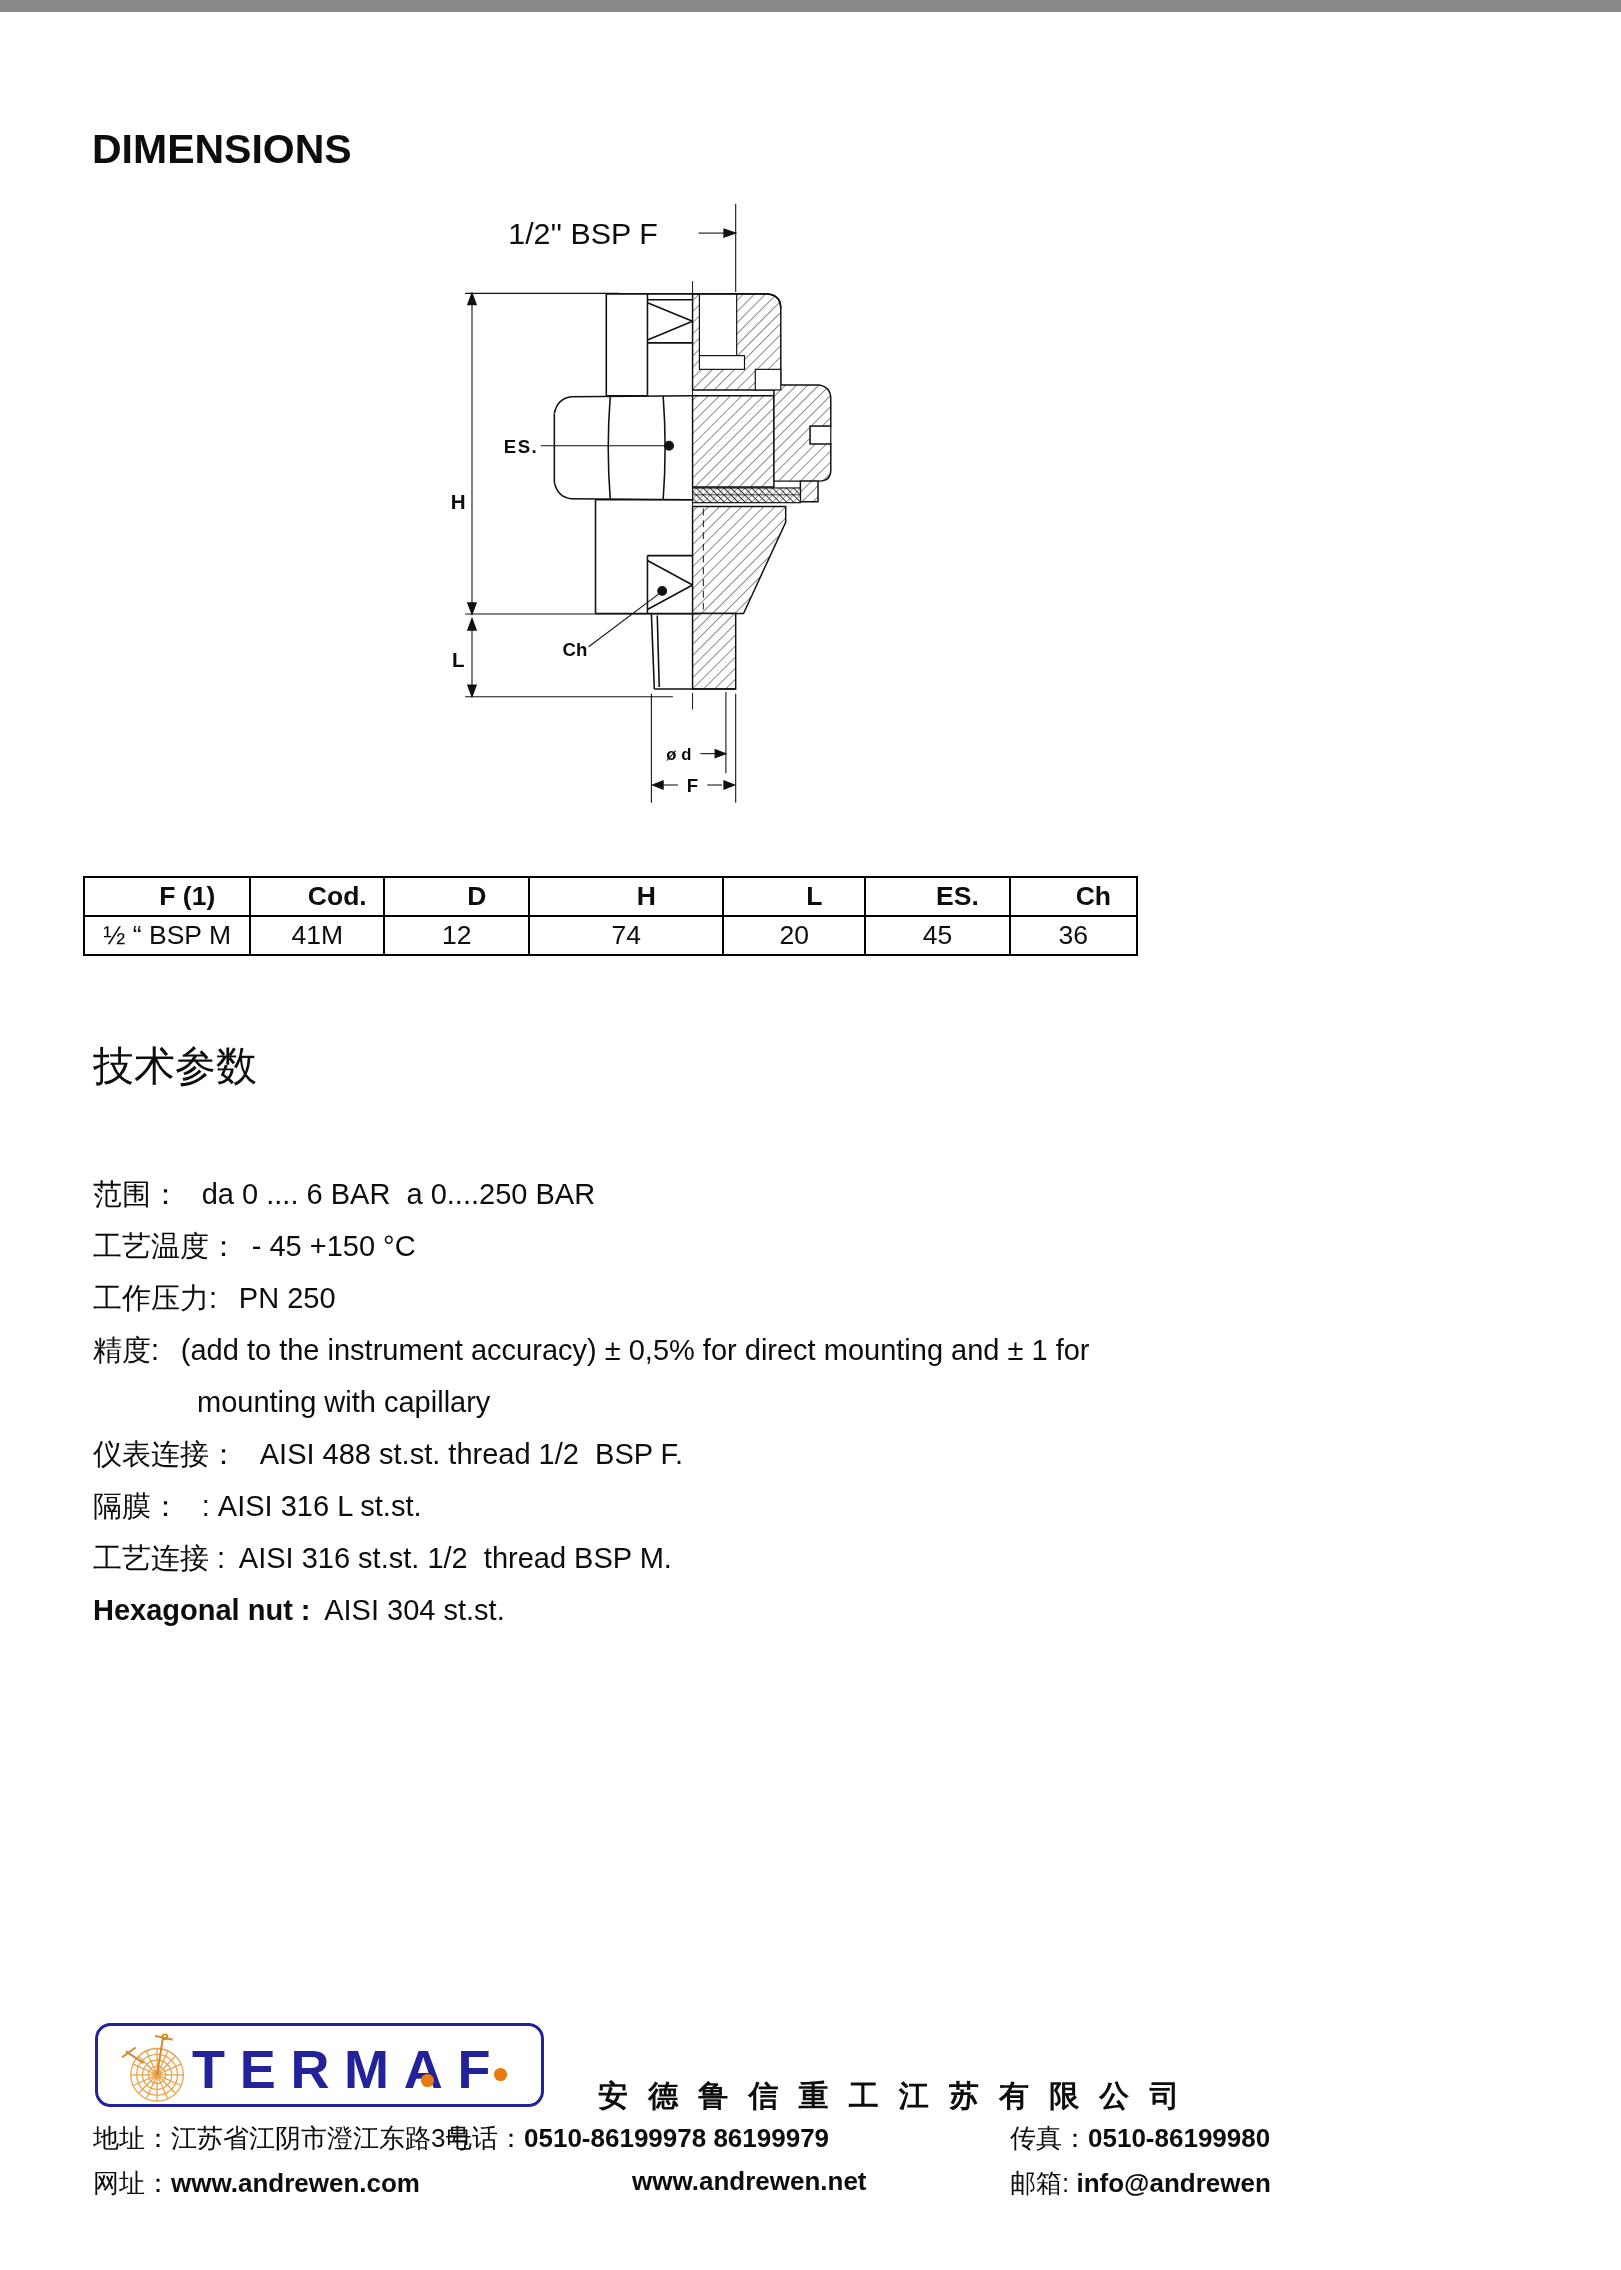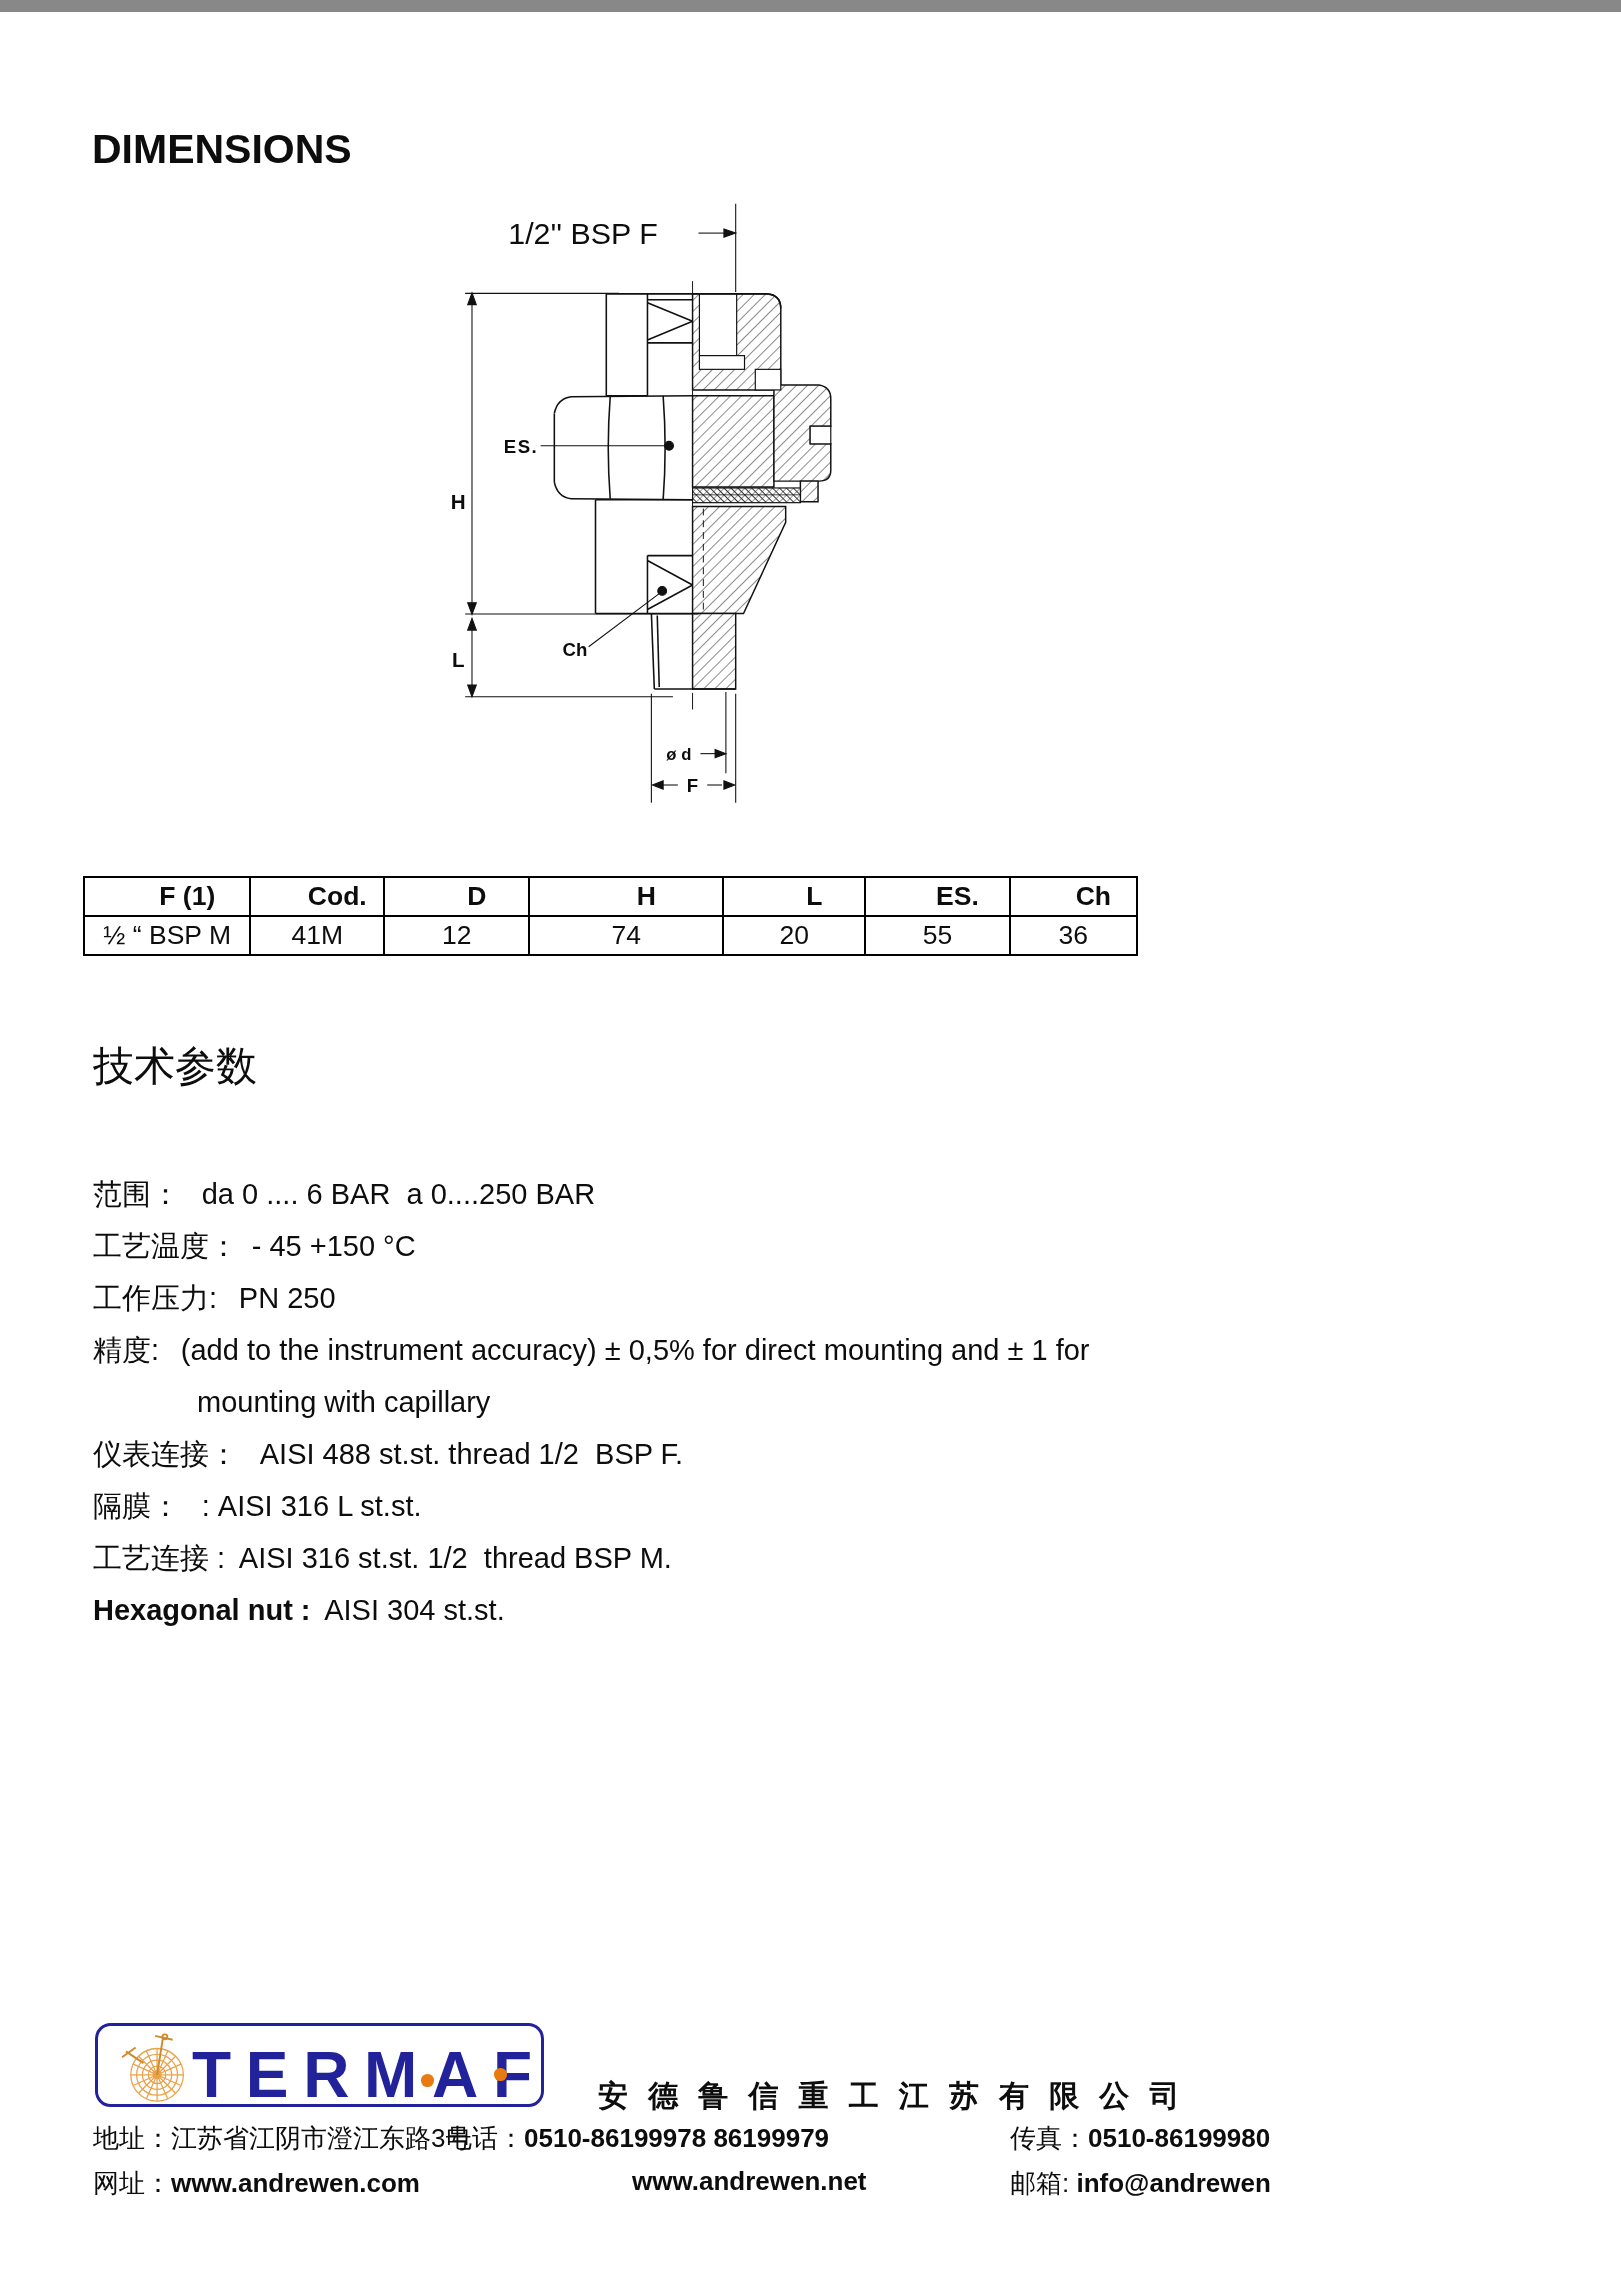--- a/index.html
+++ b/index.html
@@ -30,21 +30,21 @@
   .spec-label{margin-right:13.7px;}
   .spec-line.bold-label .spec-label{font-weight:bold;}
   .spec-line.indent{padding-left:104px;}
   
   .logo-box{
     left:95px;top:2011px;width:443px;height:78px;
     border:3.9px solid #22229a;border-radius:15.7px;background:#fff;
   }
   .logo-gauge{position:absolute;left:7.8px;top:3.9px;width:108px;height:74px;}
   .logo-text{
-    position:absolute;left:94px;top:11.8px;font-size:64px;font-weight:bold;
+    position:absolute;left:94px;top:11.8px;font-size:54px;font-weight:bold;
     color:#22229a;letter-spacing:14.7px;font-family:"Liberation Sans",sans-serif;
   }
   .logo-dot{position:absolute;width:12.7px;height:12.7px;border-radius:50%;background:#e87b10;}
   .dot-m{left:73%;top:62%;}
   .dot-a{left:89.5%;top:54%;}
   .company-name{
     left:598px;top:2064px;width:539px;text-align:center;
     font-size:30px;font-weight:bold;letter-spacing:5.9px;white-space:nowrap;
   }
   .contact{font-size:26px;white-space:nowrap;}
@@ -196,21 +196,21 @@
           <th>Ch</th>
         </tr>
       </thead>
       <tbody>
         <tr>
           <td>½ “ BSP M</td>
           <td>41M</td>
           <td>12</td>
           <td>74</td>
           <td>20</td>
-          <td>55</td>
+          <td>45</td>
           <td>36</td>
         </tr>
       </tbody>
     </table>
   </div>
 
   <div class="abs tech-heading">技术参数</div>
 
   <div class="abs specs">
     <div class="spec-line"><span class="spec-label">范围：</span><span> da 0 .... 6 BAR  a 0....250 BAR</span></div>

